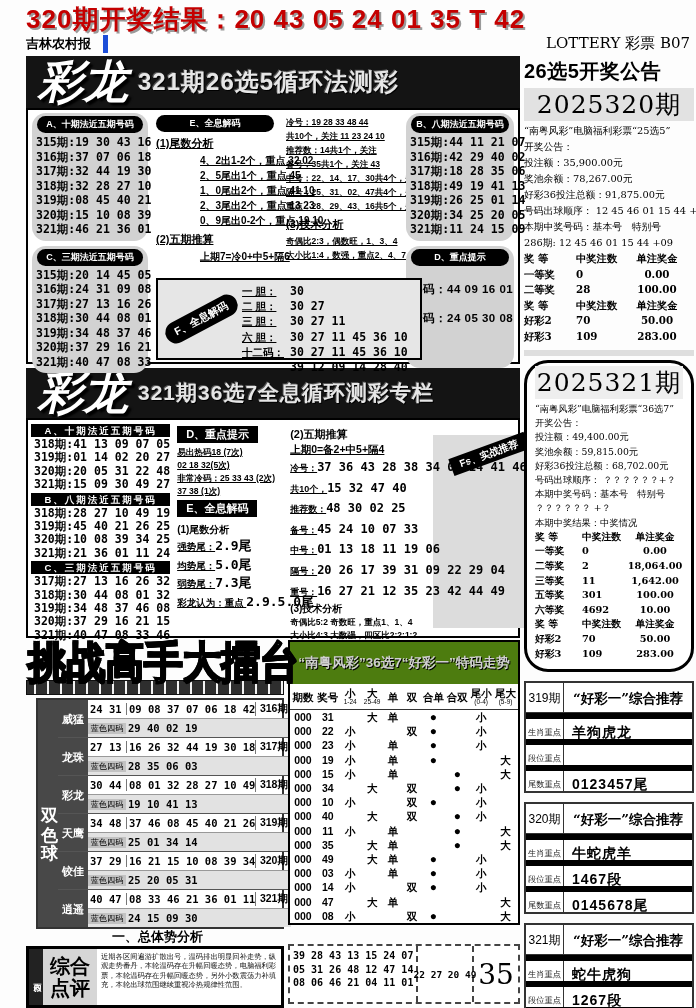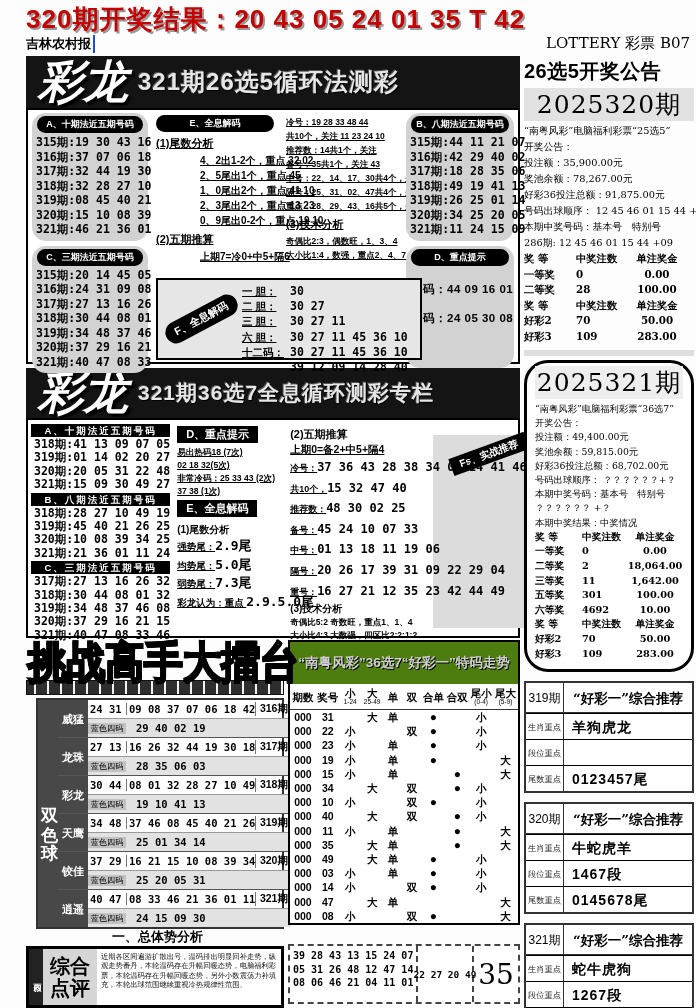--- a/index.html
+++ b/index.html
@@ -1,20 +1,20 @@
 <!DOCTYPE html>
 <html><head>
 <meta charset="utf-8">
 <style>
   * { box-sizing: border-box; margin:0; padding:0; }
   html,body { width:696px; height:1008px; background:#fdfdfd; font-family:"Liberation Sans","DejaVu Sans",sans-serif; color:#000; overflow:hidden; position:relative; }
 
   #headline { position:absolute; top:2px; left:26px; font-size:26px; font-weight:bold; color:#c40000; letter-spacing:1px; text-shadow:2px 2px 0 #9a9a9a; white-space:nowrap; }
   #subrow { position:absolute; top:34px; left:26px; width:664px; display:flex; justify-content:space-between; align-items:flex-end; }
-  #paper-name { font-size:13px; font-weight:bold; border-right:2px solid #1d4ed8; padding-right:2px; }
+  #paper-name { font-size:13px; font-weight:bold; border-right:5px solid #1d4ed8; padding-right:12px; }
   #page-label { font-family:"DejaVu Serif",serif; font-size:15px; font-weight:normal; }
 
   #leftcol { position:absolute; top:56px; left:26px; width:494px; }
 
   .banner { height:52px; background:#141414; display:flex; align-items:center; overflow:hidden; }
   .brand { font-family:"DejaVu Serif",serif; font-style:italic; font-weight:bold; font-size:45px; color:#fff; padding:0 10px 0 12px; text-shadow:3px 3px 2px #000; white-space:nowrap; }
   .btitle { font-weight:bold; font-size:24px; color:#e6e6e6; letter-spacing:1px; white-space:nowrap; text-shadow:1px 1px 0 #000,-1px -1px 0 #555; }
   #banner2 { height:50px; margin-top:4px; }
   #banner2 .btitle { font-size:21px; }
 
@@ -73,21 +73,21 @@
   .exrow { display:flex; border-top:1px solid #555; }
   .exrow:first-child { border-top:none; }
   .exname { width:30px; background:#484848; color:#fff; font-size:11px; font-weight:bold; display:flex; align-items:center; justify-content:center; text-align:center; line-height:12px; }
   .exdata { flex:1; }
   .exr1 { display:flex; height:19px; align-items:center; border-bottom:1px solid #999; }
   .red2 { width:38px; font-family:"DejaVu Sans Mono",monospace; font-weight:bold; font-size:10.5px; padding-left:2px; white-space:nowrap; }
   .mainnums { flex:1; border-left:1px solid #777; font-family:"DejaVu Sans Mono",monospace; font-weight:bold; font-size:10.5px; padding-left:2px; white-space:nowrap; }
   .exper { width:36px; border-left:1px solid #777; font-size:10.5px; font-weight:bold; text-align:center; white-space:nowrap; }
   .exr2 { display:flex; height:18px; align-items:center; background:#e2e2e2; }
   .bluelabel { width:38px; background:#c2c2c2; font-size:8.2px; text-align:center; white-space:nowrap; }
-  .bluenums { flex:1; font-family:"DejaVu Sans Mono",monospace; font-weight:bold; font-size:10.5px; padding-left:10px; white-space:nowrap; }
+  .bluenums { flex:1; font-family:"DejaVu Sans Mono",monospace; font-weight:bold; font-size:10.5px; padding-left:2px; white-space:nowrap; }
   #antitle { position:absolute; top:288px; left:86px; font-size:13px; font-weight:bold; }
   #review { position:absolute; top:306px; left:0; width:258px; height:62px; border:3px solid #000; display:flex; background:#fff; }
   #who { width:14px; background:#222; color:#fff; font-size:8px; font-weight:bold; writing-mode:vertical-lr; text-orientation:upright; display:flex; align-items:center; justify-content:center; }
   #wb { width:54px; background:#d6d6d6; font-size:20px; line-height:22px; font-weight:bold; display:flex; align-items:center; justify-content:center; text-align:center; }
   #rtext { flex:1; font-size:7.3px; line-height:9.3px; padding:3px 3px 0 4px; color:#111; }
   #dashbox { position:absolute; top:304px; left:262px; width:232px; height:60px; border:2px dashed #444; display:flex; background:#fff; }
   .dc1 { width:128px; border-right:2px dashed #444; padding:3px 2px 0 3px; }
   .dnum { font-family:"DejaVu Sans Mono",monospace; font-weight:bold; font-size:10px; line-height:13.5px; white-space:nowrap; }
   .dc2 { width:56px; border-right:2px dashed #444; display:flex; align-items:center; justify-content:center; font-family:"DejaVu Sans Mono",monospace; font-weight:bold; font-size:9.5px; white-space:nowrap; }
   .dc3 { flex:1; display:flex; align-items:center; justify-content:center; font-family:"DejaVu Serif",serif; font-size:28px; }
@@ -110,21 +110,21 @@
   .prow span:nth-child(3){ width:62px; text-align:center; }
   #sep1 { height:6px; background:#dedede; margin:6px 0 2px; }
   #rbox { border:3px solid #000; border-radius:24px; padding:3px 8px 8px; margin-top:4px; background:#fff; }
   #rbox .sbp { background:#eee; margin:0 0 3px; }
   #rbox .sline { font-size:9.3px; line-height:14.2px; }
   #rbox .prow { font-size:9.8px; line-height:14.6px; }
   .recbox { border:2px solid #333; margin-top:9px; background:#fff; }
   .rechead { display:flex; border-bottom:1px solid #333; height:30px; }
   .recper { width:38px; border-right:1px solid #333; font-size:12px; line-height:30px; text-align:center; white-space:nowrap; }
   .rectitle { flex:1; font-family:"DejaVu Serif",serif; font-size:13.5px; font-weight:bold; line-height:30px; text-align:center; white-space:nowrap; }
-  .recrow { display:flex; height:26px; border-top:1px solid #000000; }
+  .recrow { display:flex; height:26px; border-top:6px solid #000000; }
   .recrow:first-of-type { border-top:none; }
   .reclabel { width:38px; border-right:1px solid #333; font-size:8.3px; line-height:26px; text-align:center; color:#222; white-space:nowrap; }
   .recval { flex:1; font-size:14px; font-weight:bold; line-height:26px; padding-left:8px; letter-spacing:1px; white-space:nowrap; }
 </style>
 </head>
 <body>
 
 <div id="headline">320期开奖结果：20 43 05 24 01 35 T 42</div>
 <div id="subrow">
   <span id="paper-name">吉林农村报</span>

